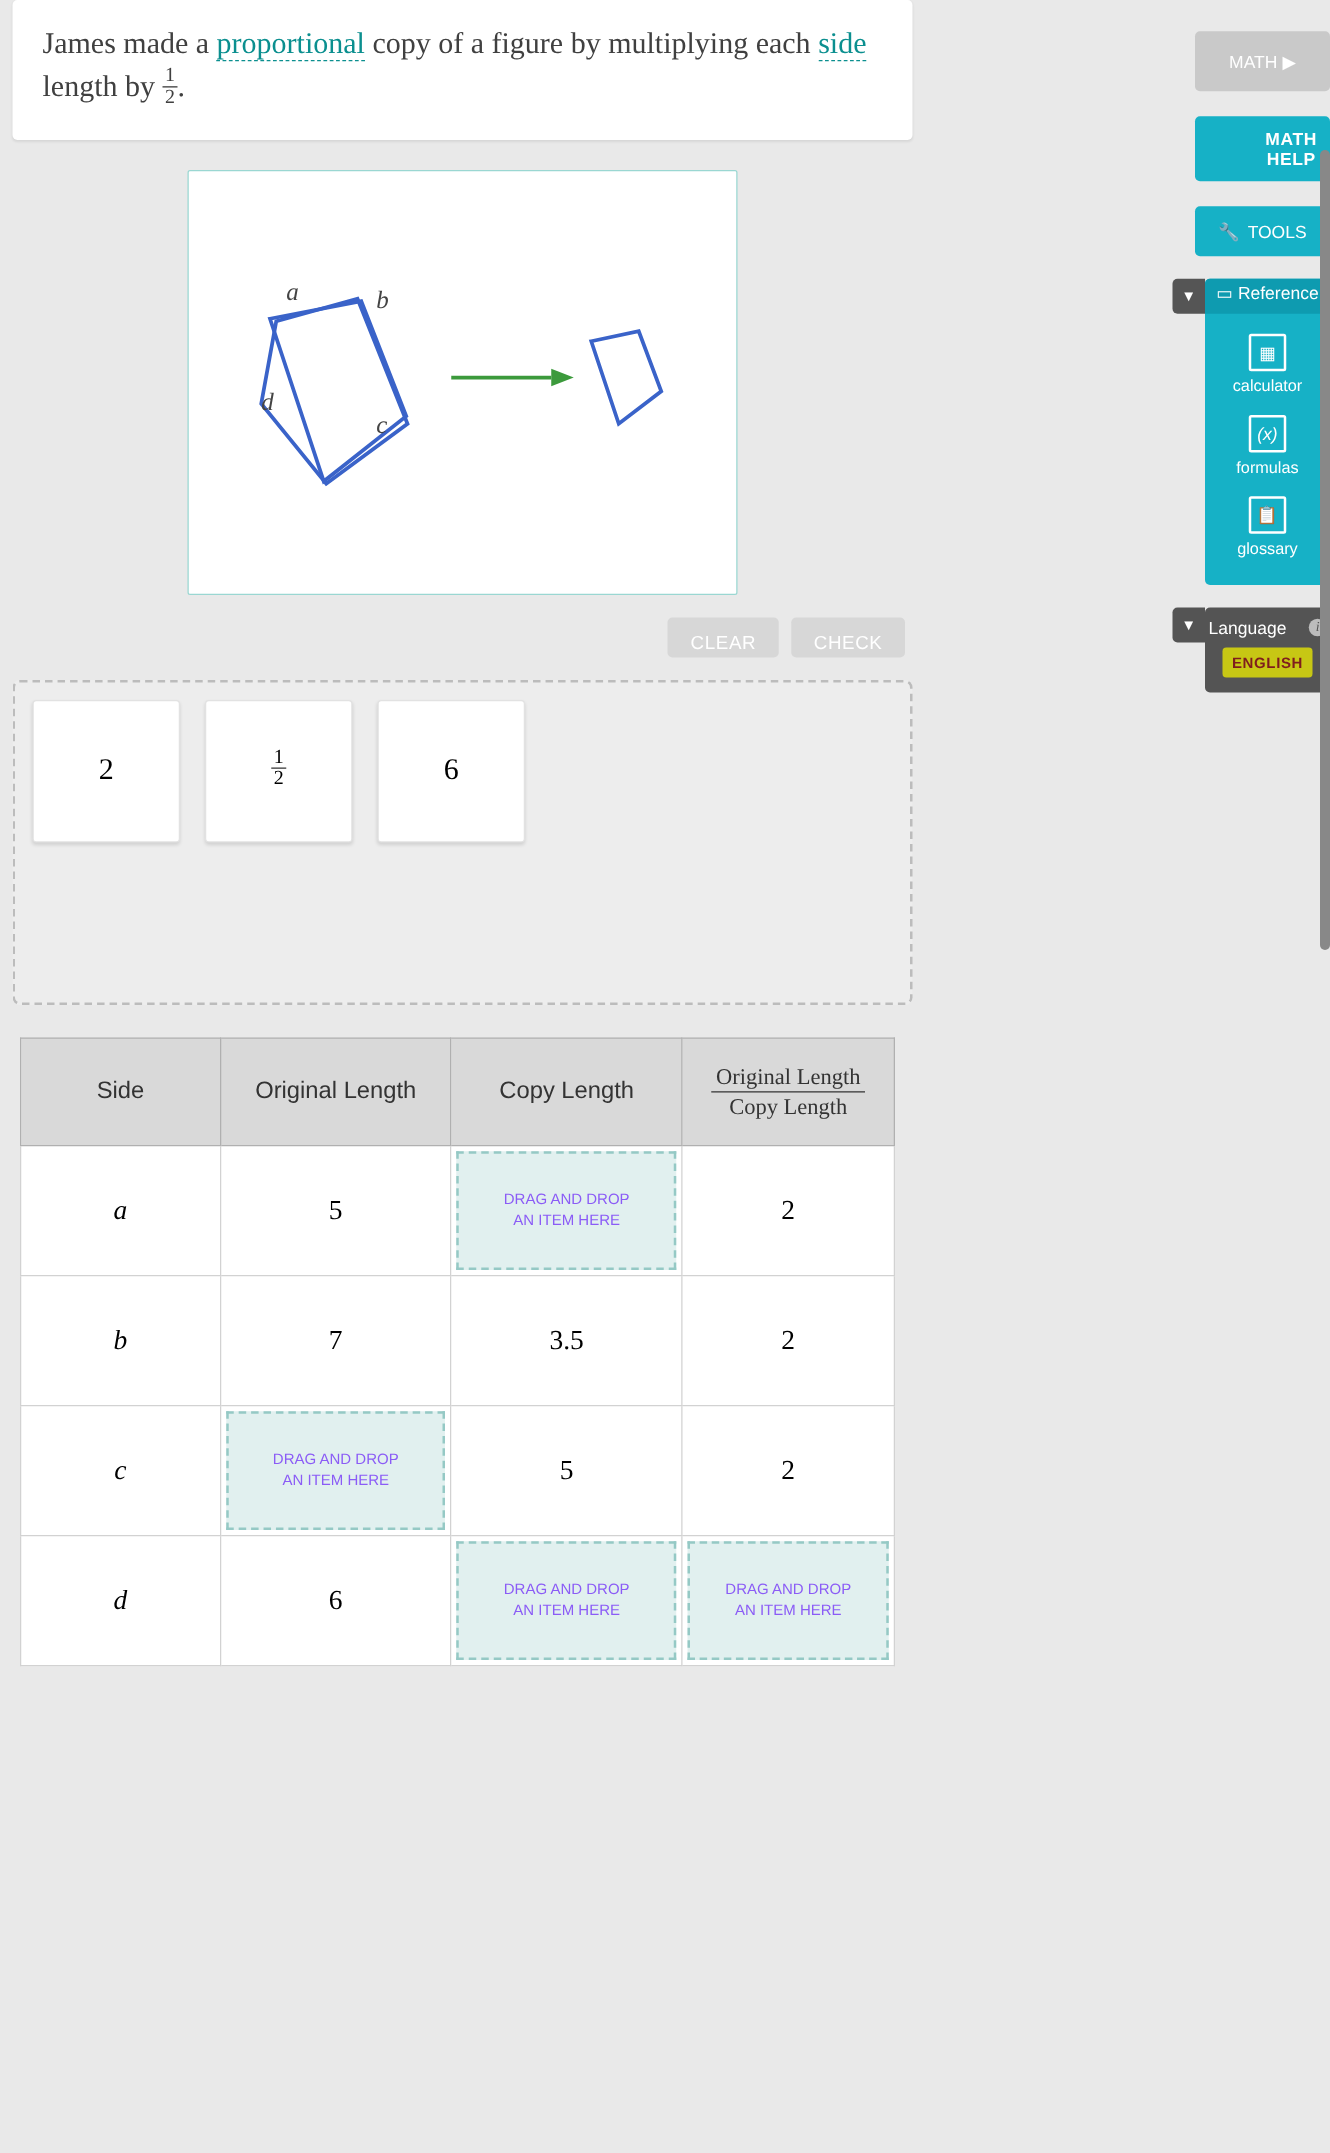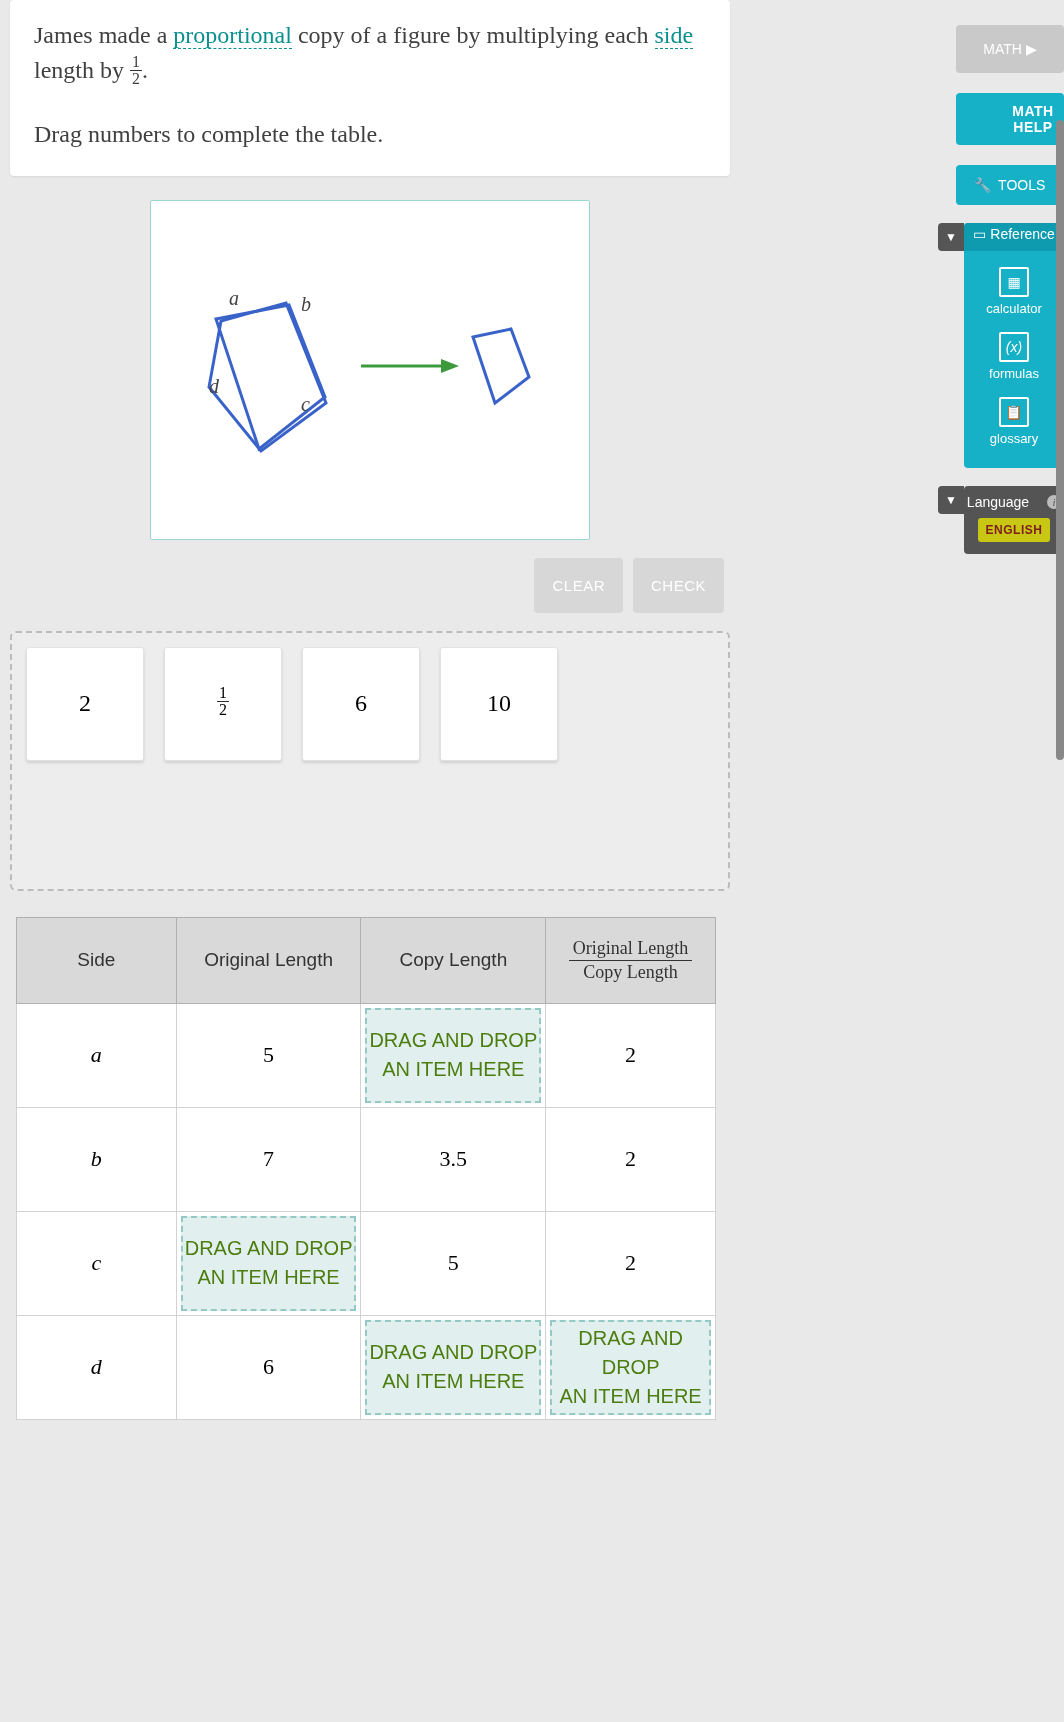--- a/index.html
+++ b/index.html
@@ -14,33 +14,33 @@
   .question-box .vocab { color: #0b8f8f; border-bottom: 1px dashed #0b8f8f; }
   .frac { display:inline-block; vertical-align: middle; text-align:center; font-size: 16px; line-height: 1.0; position: relative; top: -2px; }
   .frac .n { display:block; border-bottom: 1px solid #333; padding: 0 2px; }
   .frac .d { display:block; padding: 0 2px; }
 
   .figure-box { margin: 24px auto 0 auto; width: 440px; height: 340px; background: #fff; border: 1px solid #9ad7d2; border-radius: 2px; position: relative; }
 
   .label-ital { font-style: italic; font-family: 'Times New Roman', serif; font-size: 20px; color: #444; position: absolute; }
 
   .action-row { display: flex; justify-content: flex-end; gap: 10px; padding: 18px 6px 0 0; }
-  .btn-grey { background: #d7d7d7; border: none; border-radius: 4px; height: 55px; padding: 12px 18px; color: #fff; font-family: Arial, Helvetica, sans-serif; font-size: 15px; letter-spacing: 0.5px; cursor: pointer; }
+  .btn-grey { background: #d7d7d7; border: none; border-radius: 4px; height: 32px; padding: 12px 18px; color: #fff; font-family: Arial, Helvetica, sans-serif; font-size: 15px; letter-spacing: 0.5px; cursor: pointer; }
 
   .drag-pool { margin: 18px 0 0 0; padding: 14px; border: 2px dashed #bcbcbc; border-radius: 6px; background: rgba(255,255,255,0.2); min-height: 260px; display: flex; flex-wrap: wrap; gap: 20px; align-content: flex-start; }
   .tile { width: 118px; height: 114px; background: #fff; border: 1px solid #e2e2e2; border-radius: 3px; box-shadow: 0 2px 3px rgba(0,0,0,0.12); display:flex; align-items:center; justify-content:center; font-size: 24px; font-family: 'Times New Roman', serif; cursor: grab; }
 
   .answer-table { width: 700px; margin: 26px 0 0 6px; border-collapse: collapse; background: #fff; }
   .answer-table th { background: #d9d9d9; font-weight: normal; font-family: Arial, Helvetica, sans-serif; font-size: 19px; padding: 20px 6px; border: 1px solid #b0b0b0; text-align: center; color: #333; }
   .answer-table th.ratio { font-family: 'Times New Roman', serif; font-size: 18px; }
   .answer-table th.ratio .rat-n { border-bottom: 1px solid #333; padding: 0 4px 1px 4px; display:inline-block; }
   .answer-table th.ratio .rat-d { display:block; padding-top: 1px; }
   .answer-table td { border: 1px solid #d2d2d2; text-align:center; height: 104px; font-family: 'Times New Roman', serif; font-size: 22px; position: relative; }
   .side-col { font-style: italic; }
-  .drop-zone { position: absolute; top: 4px; left: 4px; right: 4px; bottom: 4px; border: 2px dashed #95c9c5; background: #e1f0ef; display:flex; align-items:center; justify-content:center; color:#4d7c0f; font-family: Arial, Helvetica, sans-serif; font-size: 20px; line-height: 1.45; text-align: center; cursor: pointer; }
+  .drop-zone { position: absolute; top: 4px; left: 4px; right: 4px; bottom: 4px; border: 2px dashed #95c9c5; background: #e1f0ef; display:flex; align-items:center; justify-content:center; color:#8b5cf6; font-family: Arial, Helvetica, sans-serif; font-size: 12px; line-height: 1.45; text-align: center; cursor: pointer; }
 
   
   .side-panel { position: absolute; top: 0; right: 0; width: 108px; z-index: 5; font-family: Arial, Helvetica, sans-serif; }
   .side-btn { width: 108px; min-height: 48px; display:flex; align-items:center; justify-content:center; color:#fff; font-size: 14px; border-radius: 4px; margin: 20px 0 0 0; border:none; cursor:pointer; }
   .side-btn.next { background:#c9c9c9; color:#fff; margin-top:25px; }
   .side-btn.help { background:#16b1c6; height:52px; font-weight:bold; letter-spacing:0.5px;padding-left:46px; }
   .tools-bar { background:#16b1c6; border-radius:4px; width:108px; height:40px; display:flex; align-items:center; justify-content:center; gap:6px; color:#fff; margin-top:20px; font-size:14px; cursor:pointer; }
   .ref-panel { background:#16b1c6; border-radius:4px; margin-top:18px; width:100px; margin-left:8px; color:#fff; position:relative; padding: 10px 0 14px 0; }
   .ref-tab { position:absolute; top:0; left:-26px; width:26px; height:28px; background:#555; border-radius:4px 0 0 4px; display:flex; align-items:center; justify-content:center; color:#fff; font-size:12px; cursor:pointer; }
   .ref-title { text-align:center; font-size:14px; padding:2px 0 8px 0; background:#0e9bb0; margin: -10px 0 8px 0; border-radius:4px 4px 0 0; height:28px; display:flex; align-items:center; justify-content:center; gap:4px; }
@@ -65,21 +65,20 @@
 <div class="scrollbar-track">
   <div class="scrollbar-thumb"></div>
 </div>
 
 <div class="main-column">
 
   <div class="question-box">
     <p>
       <span>James made a </span><span class="vocab">proportional</span><span> copy of a figure by multiplying each </span><span class="vocab">side</span><span> length by </span><span class="frac"><span class="n">1</span><span class="d">2</span></span><span>.</span>
     </p>
-    <p style="margin-top:28px">Drag numbers to complete the table.</p>
   </div>
 
   <div class="figure-box">
     <svg width="440" height="340">
 
       <polygon points="70,120 135,102 175,202 110,250 58,186" fill="none" stroke="#3a63c9" stroke-width="3"></polygon>
 
     </svg>
     
     <svg width="440" height="340" style="position:absolute;top:0;left:0">
@@ -104,21 +103,20 @@
 
   <div class="drag-pool">
     <div class="tile">2</div>
     <div class="tile">
         <span class="frac">
           <span class="n">1</span>
           <span class="d">2</span>
         </span>
       </div>
     <div class="tile">6</div>
-    <div class="tile">10</div>
   </div>
 
   <table class="answer-table">
     <thead>
       <tr>
         <th style="width:160px">Side</th>
         <th style="width:185px">Original Length</th>
         <th style="width:185px">Copy Length</th>
         <th class="ratio" style="width:170px">
           <span class="rat-n">Original Length</span>

